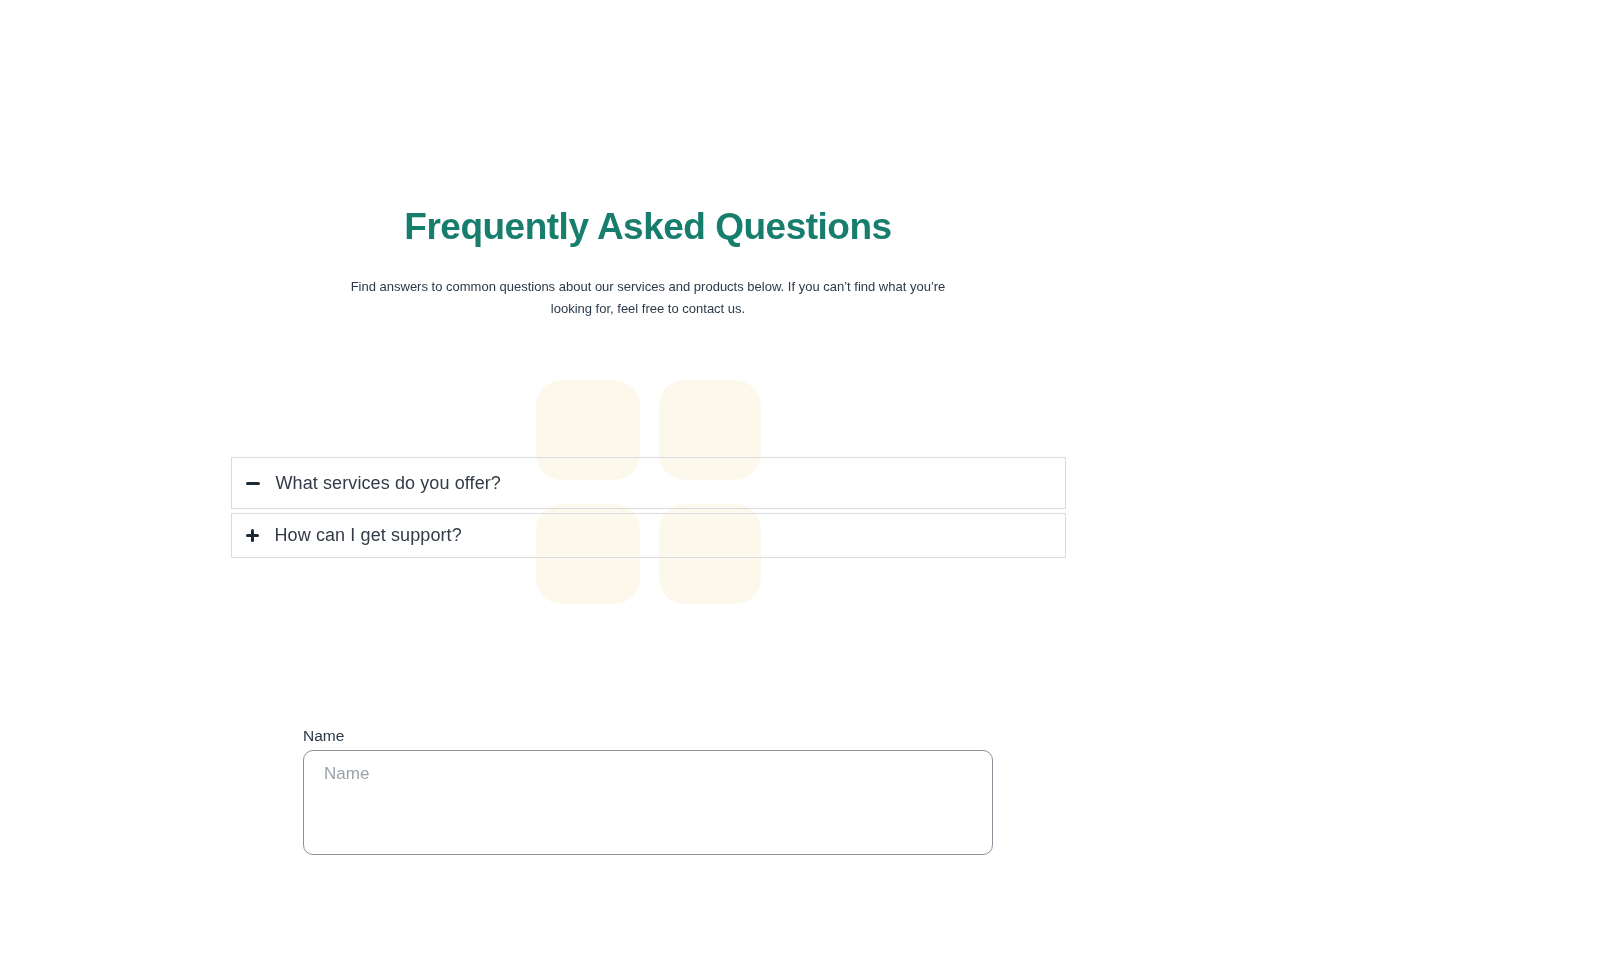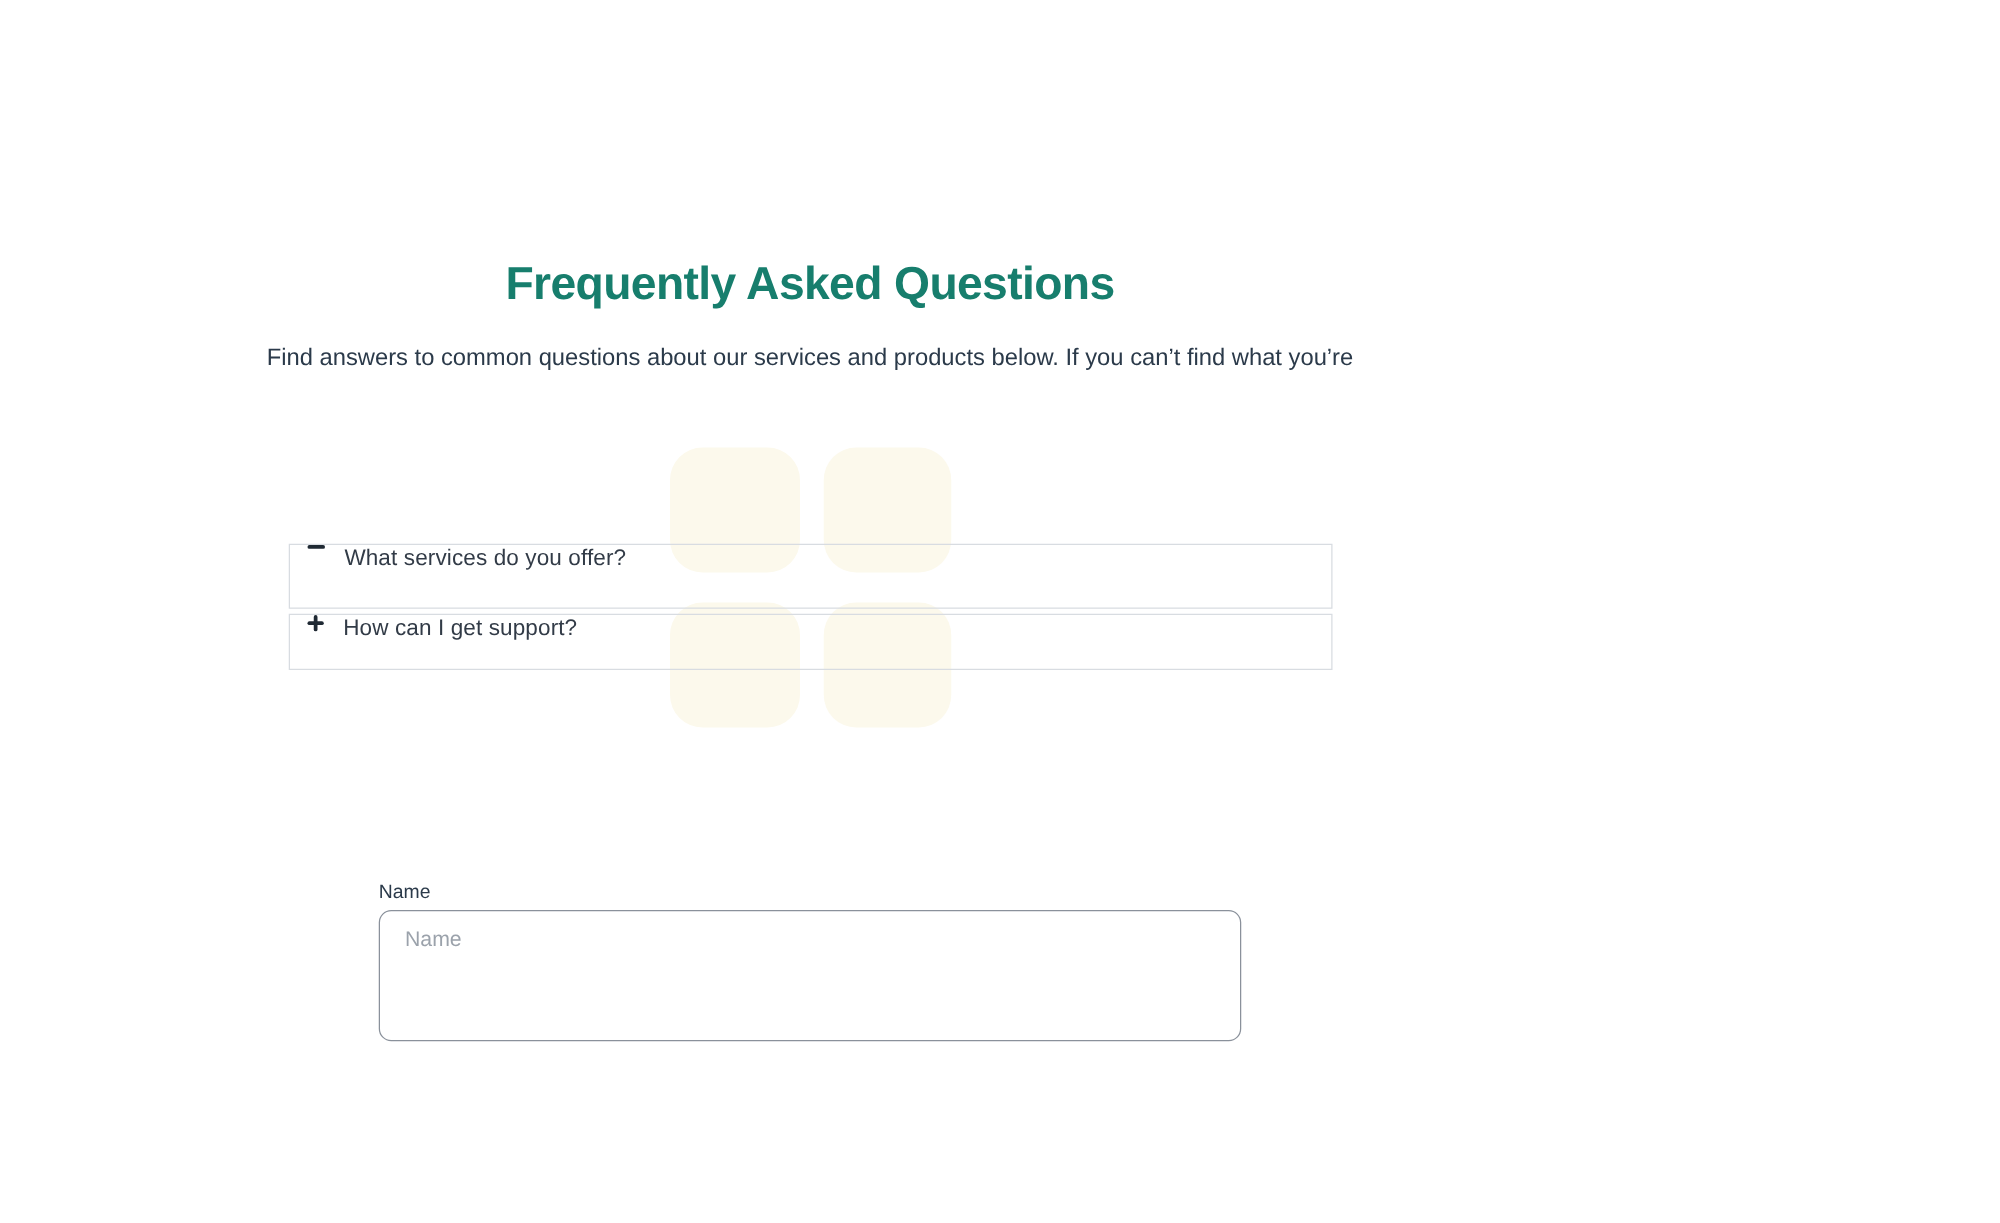--- a/index.html
+++ b/index.html
@@ -12,32 +12,32 @@
     --icon:#1F2933;
   }
   *{margin:0;padding:0;box-sizing:border-box;}
   html,body{width:1600px;height:978px;overflow:hidden;background:#ffffff;
     font-family:"Liberation Sans","DejaVu Sans",sans-serif;color:var(--text);}
   .page{width:1296px;height:978px;position:relative;overflow:hidden;}
 
   
   .hero{padding-top:206px;text-align:center;}
   .hero h1{font-size:37px;line-height:42px;font-weight:700;color:var(--accent);letter-spacing:-0.5px;}
-  .hero .subtitle{margin-top:28px;font-size:19px;line-height:22px;color:var(--text);}
+  .hero .subtitle{margin-top:28px;font-size:13px;line-height:22px;color:var(--text);}
 
   
   .faq-wrap{position:relative;width:835px;margin:137px auto 0 auto;}
   .deco-grid{position:absolute;left:305px;top:-77px;z-index:0;
     display:grid;grid-template-columns:104px 102px;grid-template-rows:100px 100px;
     column-gap:19px;row-gap:24px;}
   .deco-grid .sq{background:var(--deco);border-radius:26px;}
 
   .accordion{position:relative;z-index:1;}
   .acc-box{border:1px solid var(--border);background:transparent;margin-bottom:4px;}
-  .acc-header{display:flex;padding-left:14px;cursor:pointer;}
+  .acc-header{display:flex;align-items:center;padding-left:14px;cursor:pointer;}
   .acc-header.expanded{height:50px;}
   .acc-header.collapsed{height:43px;}
   .q-text{margin-left:16px;font-size:18px;color:#323B47;letter-spacing:0.1px;}
 
   .icon-minus{display:inline-block;width:14px;height:3px;background:var(--icon);border-radius:2px;flex:0 0 auto;}
   .icon-plus{position:relative;display:inline-block;width:13px;height:13px;flex:0 0 auto;}
   .icon-plus::before{content:"";position:absolute;left:0;top:5px;width:13px;height:3px;background:var(--icon);border-radius:1.5px;}
   .icon-plus::after{content:"";position:absolute;left:5px;top:0;width:3px;height:13px;background:var(--icon);border-radius:1.5px;}
 
   .acc-panel{height:124px;padding:40px 27px 0 27px;overflow:hidden;}
@@ -53,20 +53,21 @@
 </style>
 </head>
 <body>
 
 <div class="page">
 
   <div class="hero">
     <h1>Frequently Asked Questions</h1>
     <div class="subtitle">
       <div>Find answers to common questions about our services and products below. If you can’t find what you’re</div>
+      <div>looking for, feel free to contact us.</div>
     </div>
   </div>
 
   <div class="faq-wrap">
 
     <div class="deco-grid">
       <div class="sq"></div>
       <div class="sq"></div>
       <div class="sq"></div>
       <div class="sq"></div>

